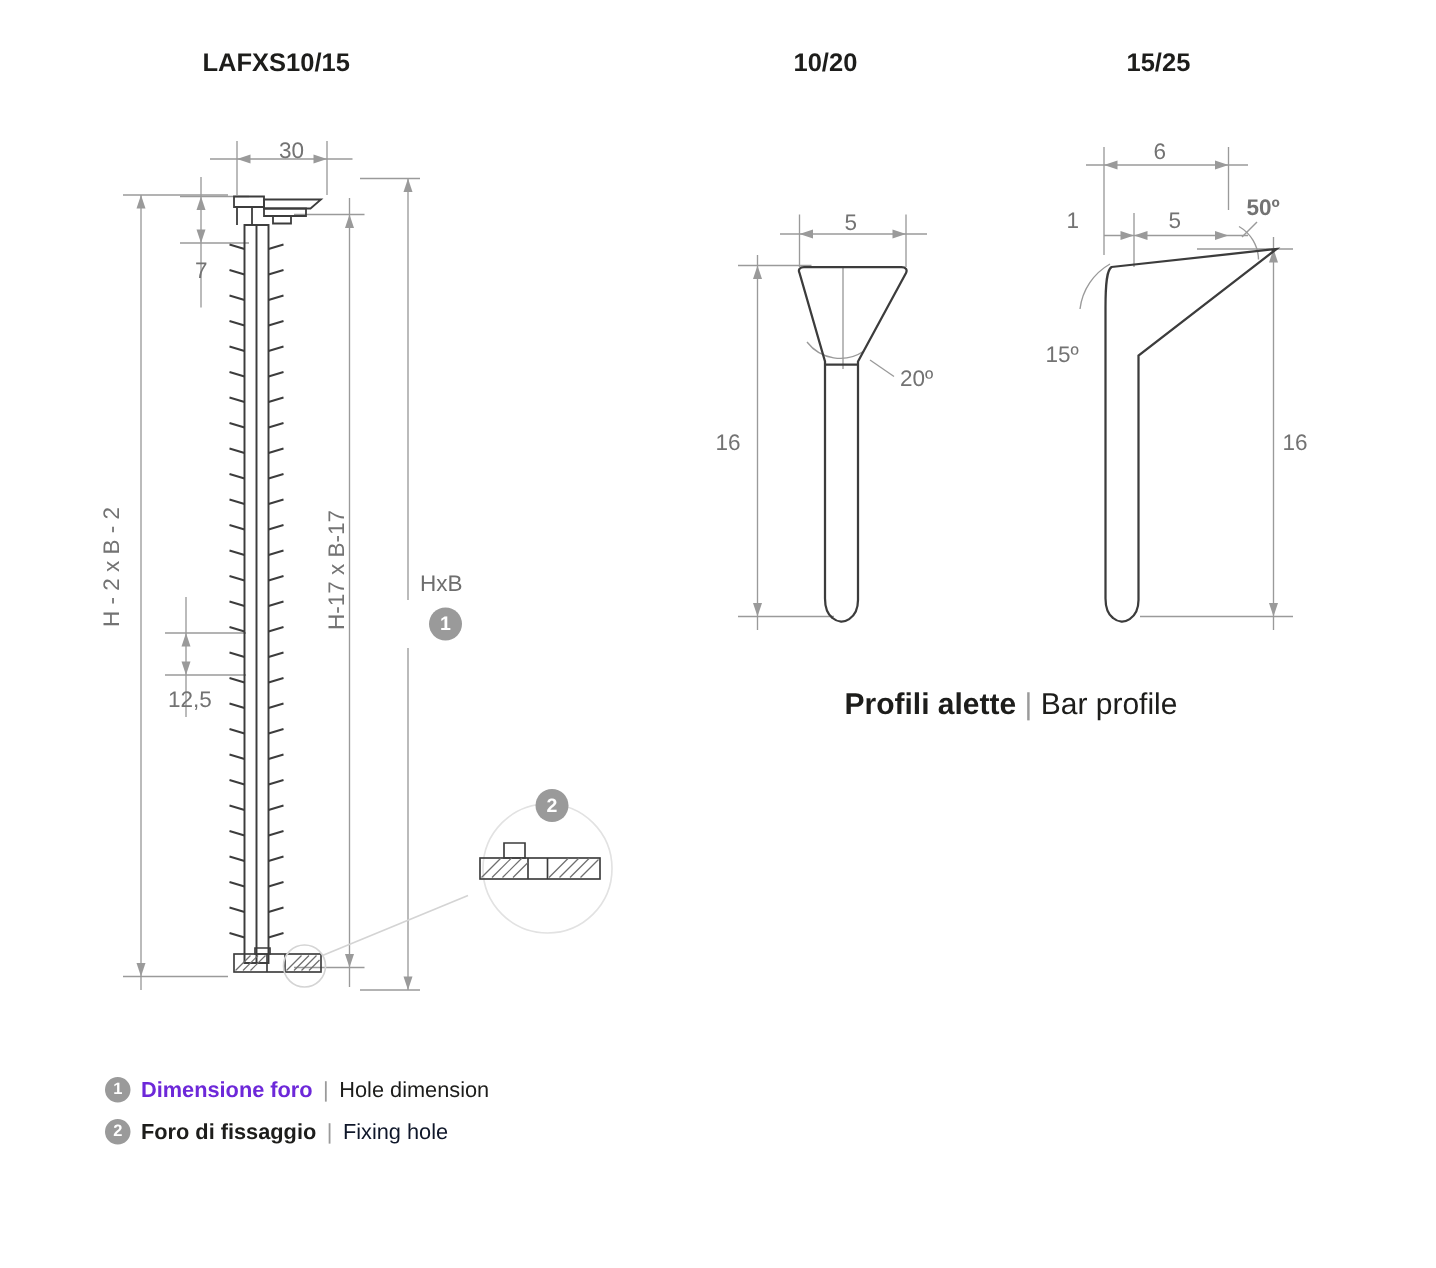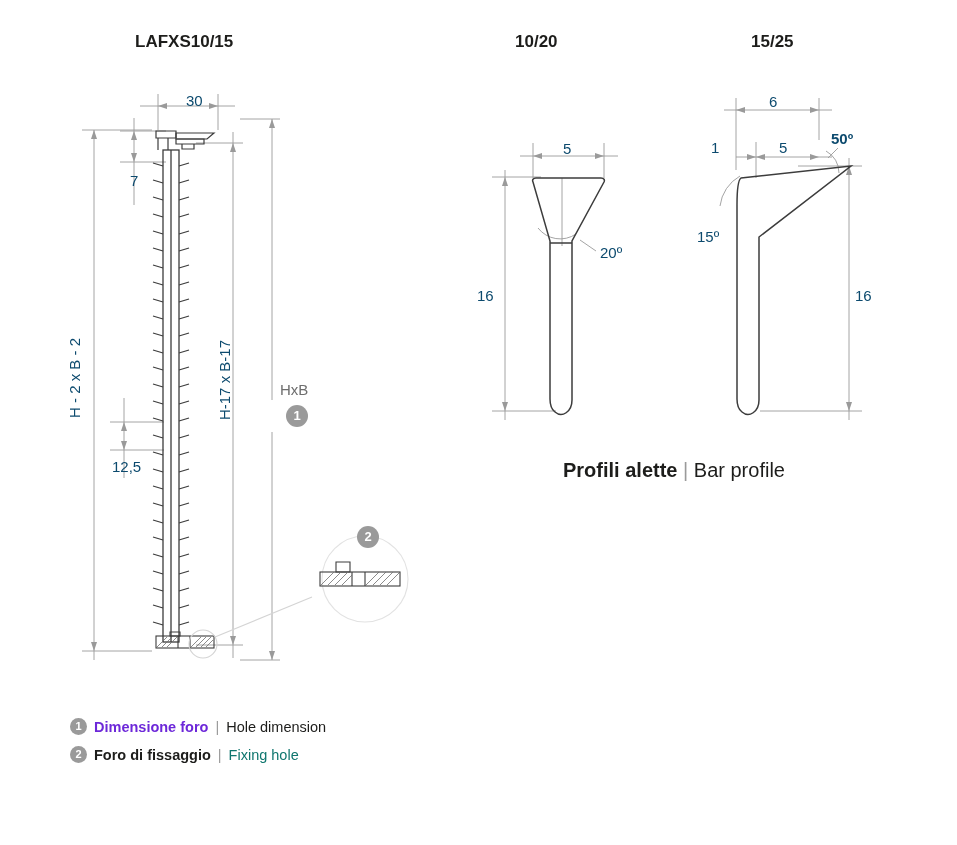--- a/index.html
+++ b/index.html
@@ -22,27 +22,27 @@
     height: 845px;
   }
   .title {
     position: absolute;
     font-weight: bold;
     font-size: 17px;
     color: #1d1d1b;
     white-space: nowrap;
   }
   #title-left  { left: 135px; top: 32px; }
-  #title-mid   { left: 515px; top: 32px; }
+  #title-mid   { left: 529px; top: 32px; }
   #title-right { left: 751px; top: 32px; }
 
   .dim {
     position: absolute;
     font-size: 15px;
-    color: #0c4a6e;
+    color: #737373;
     white-space: nowrap;
   }
   .dim.vert {
     writing-mode: vertical-rl;
     transform: rotate(180deg);
     transform-origin: center;
   }
   .caption {
     position: absolute;
     font-size: 20px;
@@ -372,16 +372,16 @@
     <span class="badge">1</span>
     <span class="it" style="font-weight:bold;color:#6d28d9;">Dimensione foro</span>
     <span class="sep" style="color:#9a9a9a;">|</span>
     <span class="en" style="color:#1d1d1b;">Hole dimension</span>
   </div>
 
   <div class="legend-row" id="legend-2">
     <span class="badge">2</span>
     <span class="it" style="font-weight:bold;color:#1d1d1b;">Foro di fissaggio</span>
     <span class="sep" style="color:#9a9a9a;">|</span>
-    <span class="en" style="color:#0f766e;">Fixing hole</span>
+    <span class="en" style="color:#0f172a;">Fixing hole</span>
   </div>
 
 </div>
 
 </body></html>

